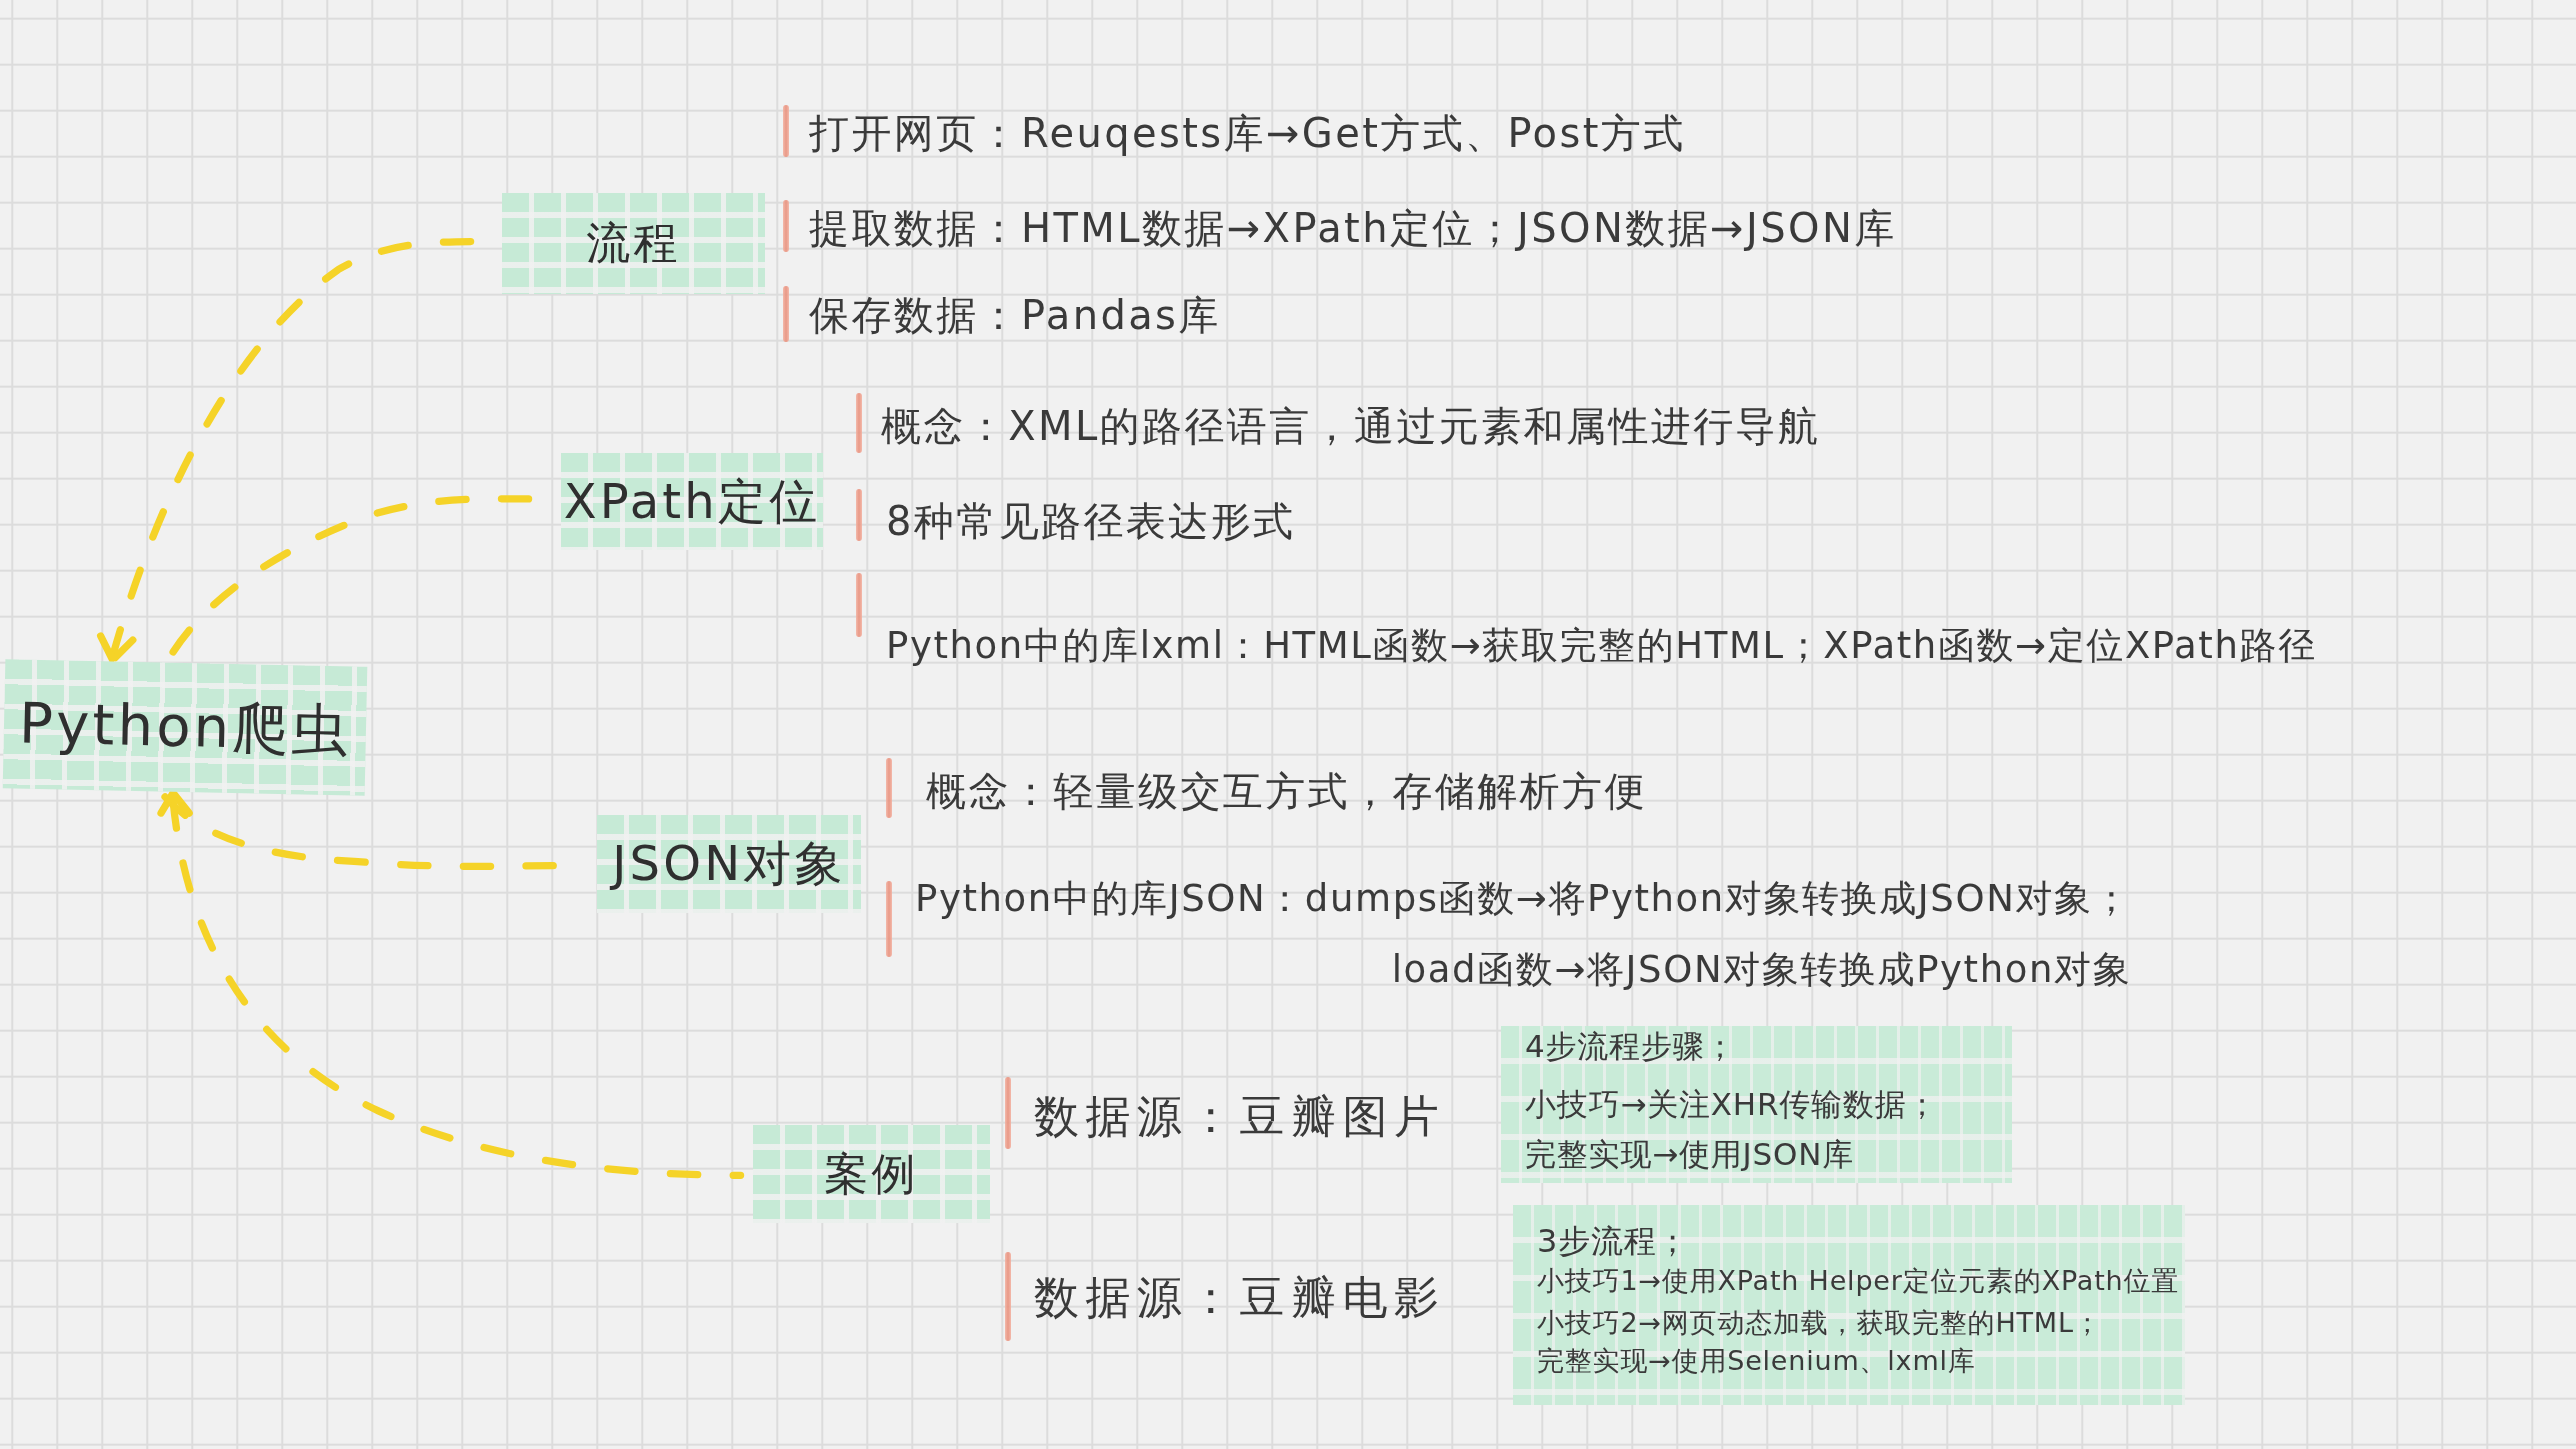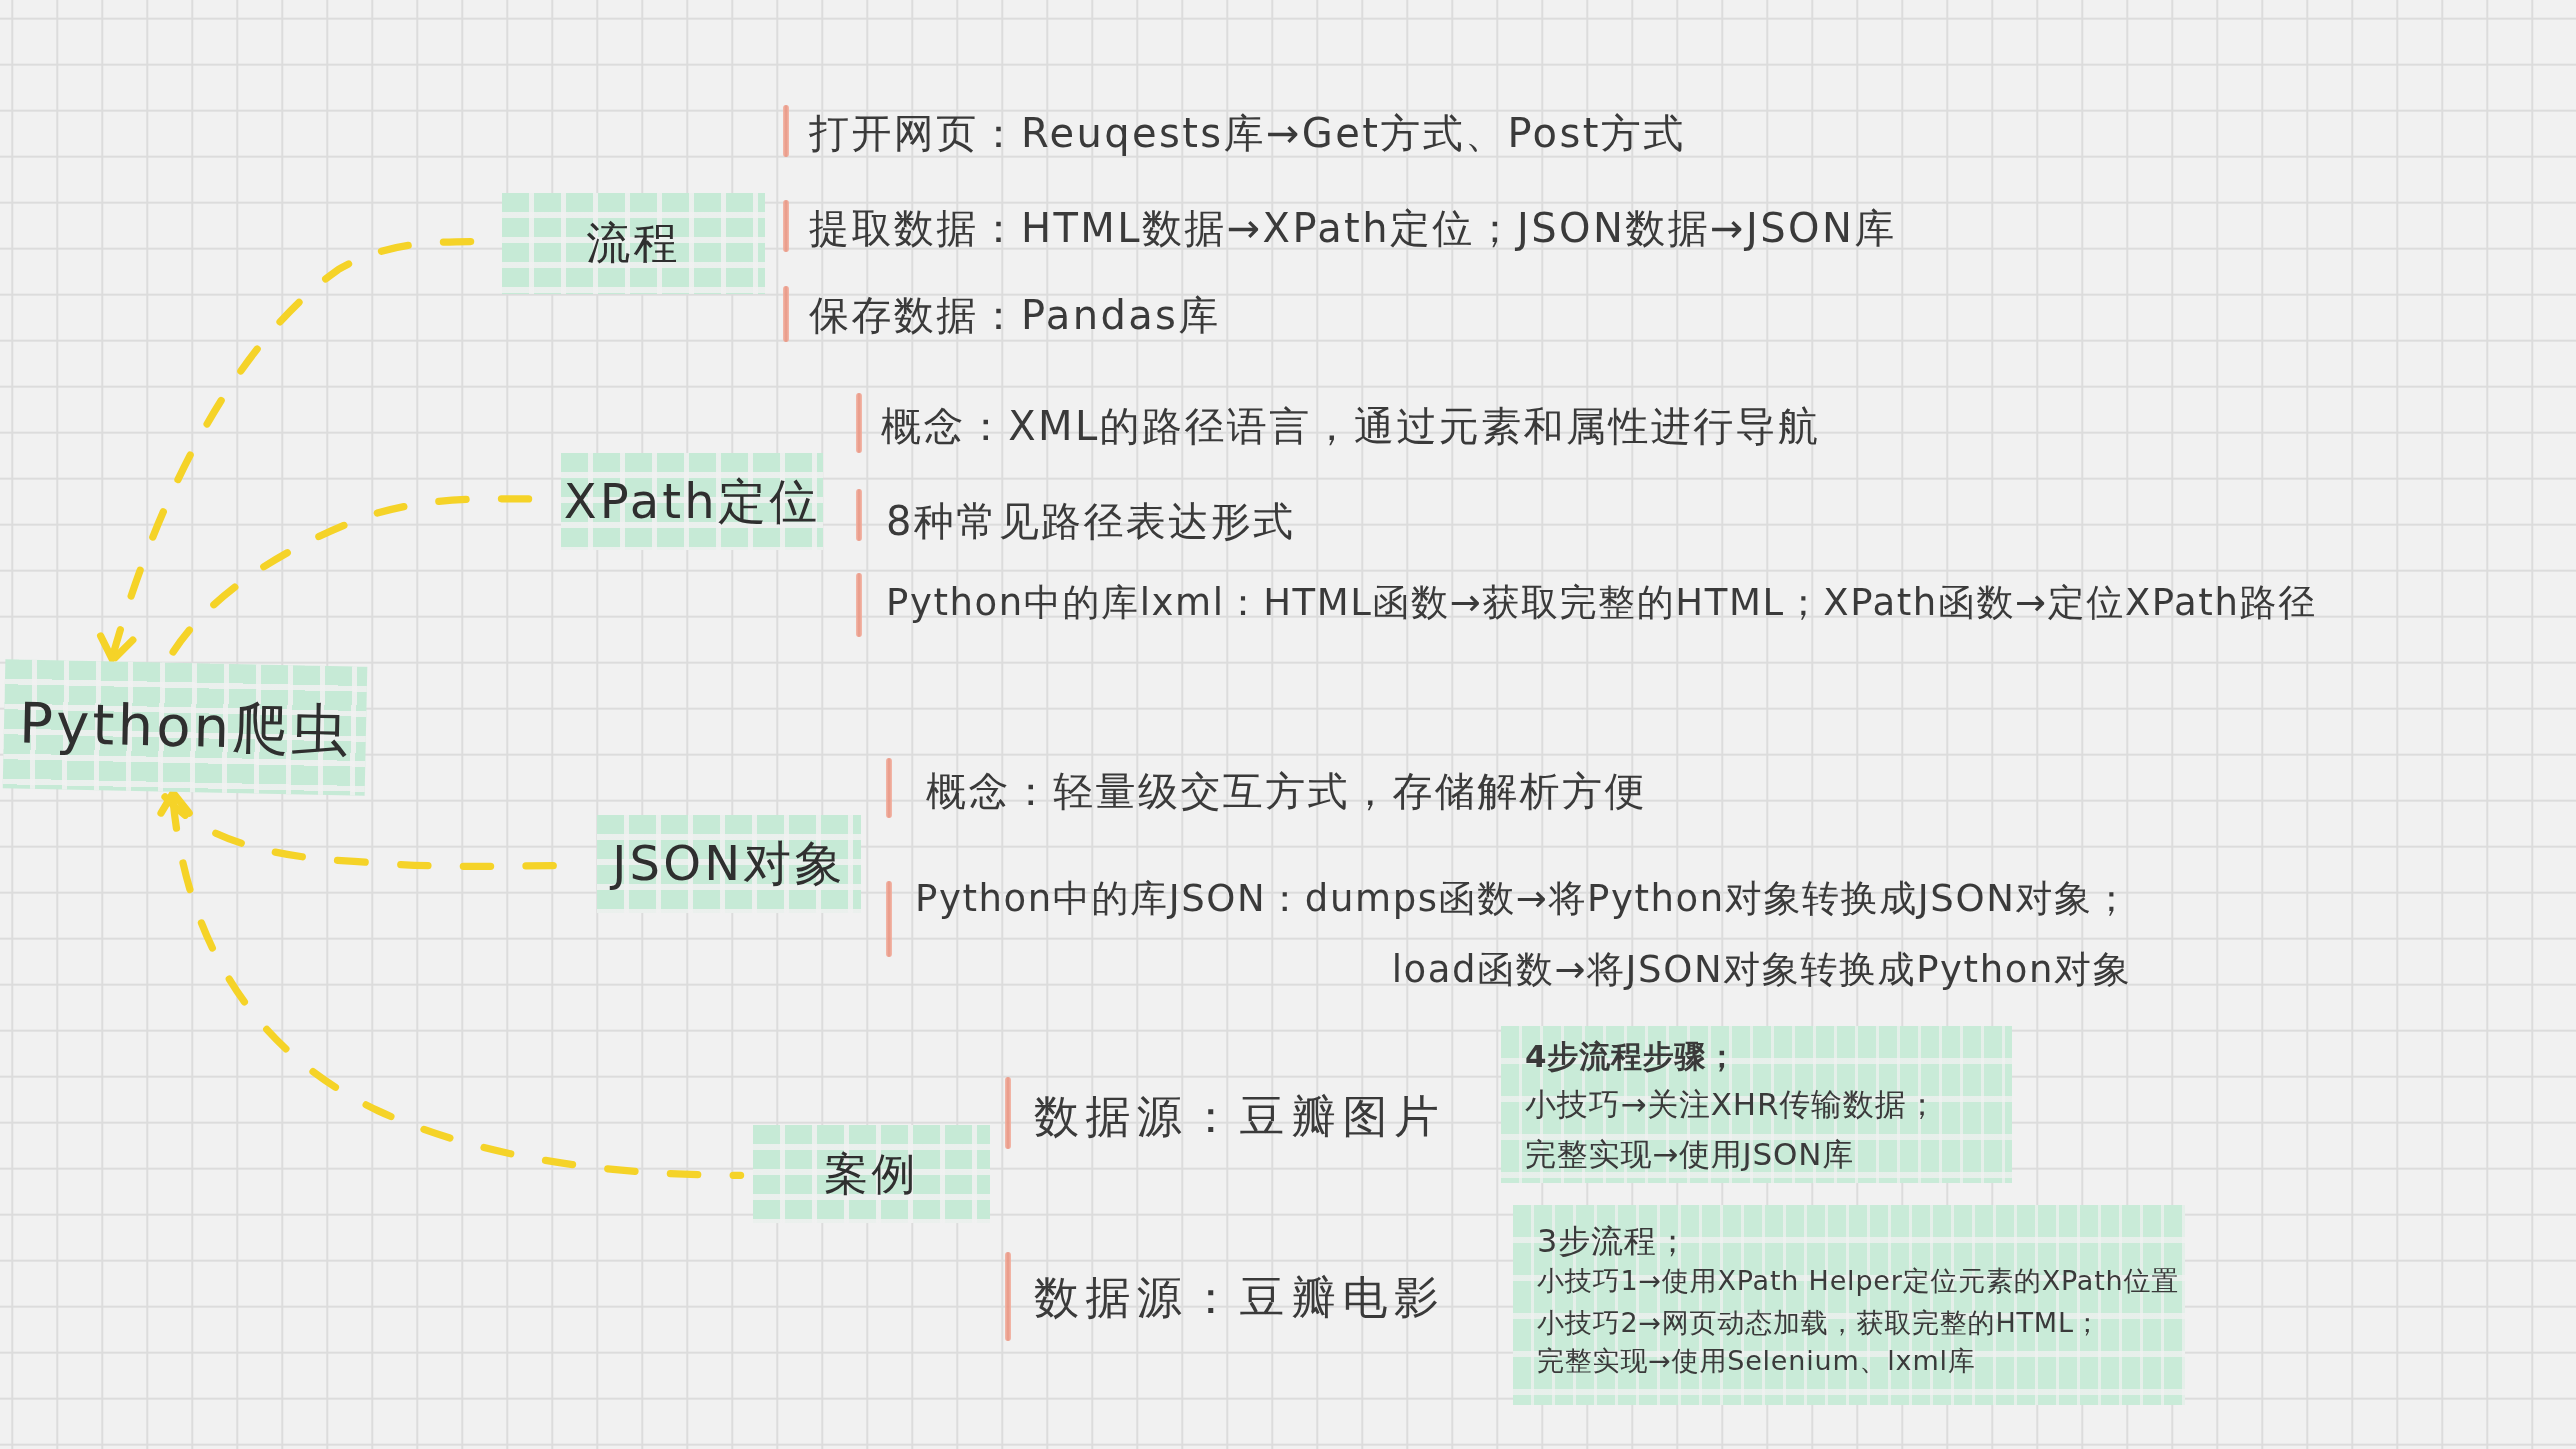--- a/index.html
+++ b/index.html
@@ -108,21 +108,21 @@
   </div>
   <div class="bar" style="left:856px; top:393px; height:60px;"></div>
   <div class="leaf" style="left:881px; top:398px; height:56px;">
     <span class="leaf-text">概念：XML的路径语言，通过元素和属性进行导航</span>
   </div>
   <div class="bar" style="left:856px; top:489px; height:52px;"></div>
   <div class="leaf" style="left:886px; top:493px; height:56px;">
     <span class="leaf-text">8种常见路径表达形式</span>
   </div>
   <div class="bar" style="left:856px; top:573px; height:64px;"></div>
-  <div class="leaf" style="left:886px; top:575px; height:56px; font-size:37px; letter-spacing:1.6px;">
+  <div class="leaf" style="left:886px; top:618px; height:56px; font-size:37px; letter-spacing:1.6px;">
     <span class="leaf-text">Python中的库lxml：HTML函数→获取完整的HTML；XPath函数→定位XPath路径</span>
   </div>
 
   <div class="tape topic-node small" style="left:597px; top:815px; width:264px; height:98px;">
     <span>JSON对象</span>
   </div>
   <div class="bar" style="left:886px; top:758px; height:60px;"></div>
   <div class="leaf" style="left:926px; top:763px; height:56px;">
     <span class="leaf-text">概念：轻量级交互方式，存储解析方便</span>
   </div>
@@ -134,21 +134,21 @@
 
   <div class="tape topic-node" style="left:753px; top:1125px; width:237px; height:98px;">
     <span>案例</span>
   </div>
 
   <div class="bar" style="left:1005px; top:1077px; height:72px;"></div>
   <div class="leaf" style="left:1034px; top:1087px; height:60px; font-size:45px; letter-spacing:6.4px;">
     <span class="leaf-text">数据源：豆瓣图片</span>
   </div>
   <div class="tape note" style="left:1501px; top:1026px; width:511px; height:157px;">
-    <span class="note-line" style="top:10px;font-weight:bold;">4步流程步骤；</span>
+    <span class="note-line" style="top:0;">4步流程步骤；</span>
     <span class="note-line" style="top:58px;">小技巧→关注XHR传输数据；</span>
     <span class="note-line" style="top:108px;">完整实现→使用JSON库</span>
   </div>
 
   <div class="bar" style="left:1005px; top:1252px; height:89px;"></div>
   <div class="leaf" style="left:1034px; top:1268px; height:60px; font-size:45px; letter-spacing:6.4px;">
     <span class="leaf-text">数据源：豆瓣电影</span>
   </div>
   <div class="tape note" style="left:1513px; top:1205px; width:672px; height:200px;">
     <span class="note-line" style="top:14.5px; font-size:32px;">3步流程；</span>

